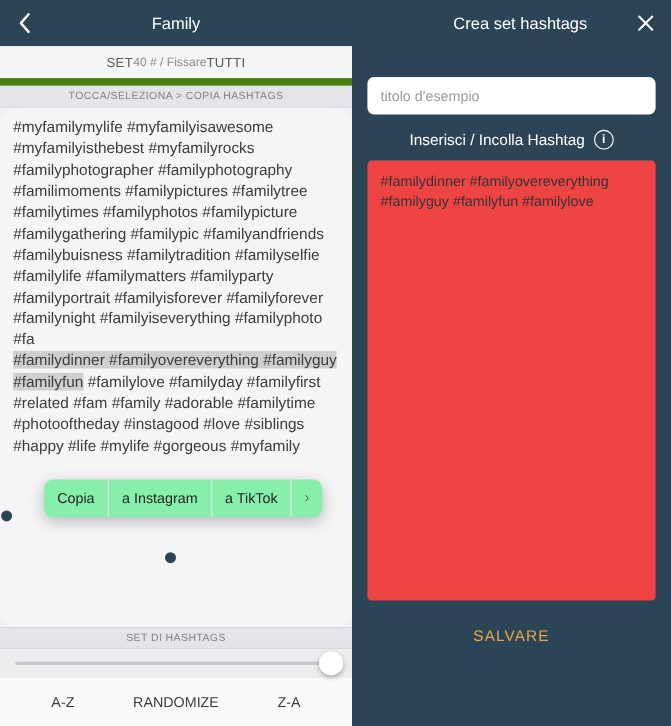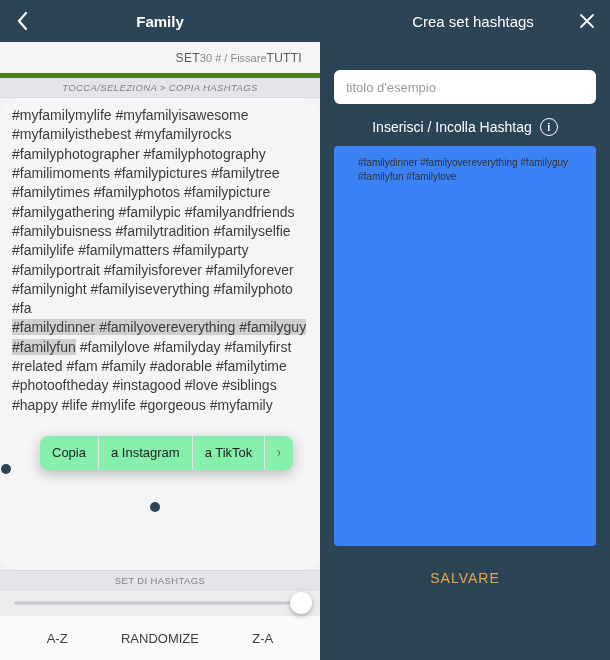--- a/index.html
+++ b/index.html
@@ -8,29 +8,29 @@
     width: 610px; height: 660px; display: flex; background: #2c4556;
   }
   
   .left {
     width: 320px; height: 100%; background: #f1f0f3; display: flex; flex-direction: column;
   }
   .left-header {
     background: #2c4556; color: #fff; height: 42px; display: flex; align-items: center; justify-content: space-between; padding: 0 10px;
   }
   .back-chevron { width: 24px; height: 24px; display:flex; align-items:center; justify-content:center; cursor:pointer;}
-  .left-title { font-size: 15px; font-weight: 700; color:#fff; position:absolute; left:0; right:0; text-align:center; pointer-events:none; }
+  .left-title { font-size: 15px; font-weight: 400; color:#fff; position:absolute; left:0; right:0; text-align:center; pointer-events:none; }
   .left-header-inner { position: relative; width:100%; height:100%; display:flex; align-items:center; }
   .tabs {
-    background: #f5f4f6; display: flex; align-items: center; justify-content: flex-end; height: 36px; padding: 0 18px; border-bottom: 5px solid #4d7c0f;
+    background: #f5f4f6; display: flex; align-items: center; justify-content: center; height: 36px; padding: 0 18px; border-bottom: 7px solid #4d7c0f;
   }
   .tab { font-size: 12px; color: #5a5a5c; letter-spacing: 0.3px; cursor:pointer; }
   .tab-mid { font-size: 11px; color: #8a8a8d; cursor:pointer;}
   .subbar {
-    background: #e6e4e9; color: #808083; font-size: 9.5px; letter-spacing: 0.4px; height: 20px; display:flex; align-items:center; justify-content:center; border-bottom:1px solid #d9d8dc;font-style:italic;
+    background: #e6e4e9; color: #808083; font-size: 9.5px; letter-spacing: 0.4px; height: 20px; display:flex; align-items:center; justify-content:center; border-bottom:1px solid #d9d8dc;
   }
   .hashtag-area {
     position: relative; flex: 1; overflow: hidden; background: #f5f4f7; padding: 8px 12px 4px 12px; font-size: 14px; color: #3c3c3c; line-height: 1.38; border-radius: 16px;
   }
   .hashtag-block { white-space: normal; word-wrap: break-word; }
   .sel {
     background: #cfcfcf;
   }
   .selhandle {
     position:absolute; width:10px; height:10px; background:#2c4556; border-radius:50%;
@@ -78,21 +78,21 @@
     width:100%; height:34px; border-radius:6px; background:#fff; border:none; padding:0 12px; font-size:13px; color:#555;
   }
   .title-input::placeholder { color:#9a9a9a; }
   .insert-row {
     display:flex; align-items:center; justify-content:center; gap:8px; color:#fff; font-size:14px; margin:14px 0 10px 0;
   }
   .info-circle {
     width:18px; height:18px; border:1.5px solid #fff; border-radius:50%; display:flex; align-items:center; justify-content:center; font-size:11px; font-weight:600;
   }
   .paste-box {
-    flex:1; background:#3b82f6; border-radius:4px; padding:10px 24px; font-size:10px; color:#333; line-height:1.4;
+    flex:1; background:#ef4444; border-radius:4px; padding:10px 12px; font-size:13px; color:#333; line-height:1.4;
     max-height: 400px; overflow:hidden;
   }
   .save-btn {
     color:#e8a64a; font-size:14px; letter-spacing:1px; text-align:center; margin:24px 0 24px 0; cursor:pointer; font-weight:500;
   }
 </style>
 </head>
 <body>
 
 <div class="app">
@@ -103,21 +103,21 @@
         <div class="back-chevron">
           <svg width="12" height="20" viewBox="0 0 12 20">
               <path d="M10 2 L3 10 L10 18" stroke="#fff" stroke-width="2.2" fill="none" stroke-linecap="round" stroke-linejoin="round"></path>
             </svg>
         </div>
         <div class="left-title">Family</div>
       </div>
     </div>
     <div class="tabs">
       <div class="tab">SET</div>
-      <div class="tab-mid">30 # / Fissare</div>
+      <div class="tab-mid">40 # / Fissare</div>
       <div class="tab">TUTTI</div>
     </div>
     <div class="subbar">TOCCA/SELEZIONA &gt; COPIA HASHTAGS</div>
     <div class="hashtag-area">
       <span class="hashtag-block">#myfamilymylife #myfamilyisawesome #myfamilyisthebest #myfamilyrocks #familyphotographer #familyphotography #familimoments #familypictures #familytree #familytimes #familyphotos #familypicture #familygathering #familypic #familyandfriends #familybuisness #familytradition #familyselfie #familylife #familymatters #familyparty #familyportrait #familyisforever #familyforever #familynight #familyiseverything #familyphoto #fa</span>
       <br>
       <span class="sel hashtag-block">#familydinner #familyovereverything #familyguy #familyfun</span><span class="hashtag-block"> #familylove #familyday #familyfirst #related #fam #family #adorable #familytime #photooftheday #instagood #love #siblings #happy #life #mylife #gorgeous #myfamily</span>
 
       <div class="selhandle" style="left:1px; top:366px;"></div>
       <div class="selhandle" style="left:150px; top:404px;"></div>

